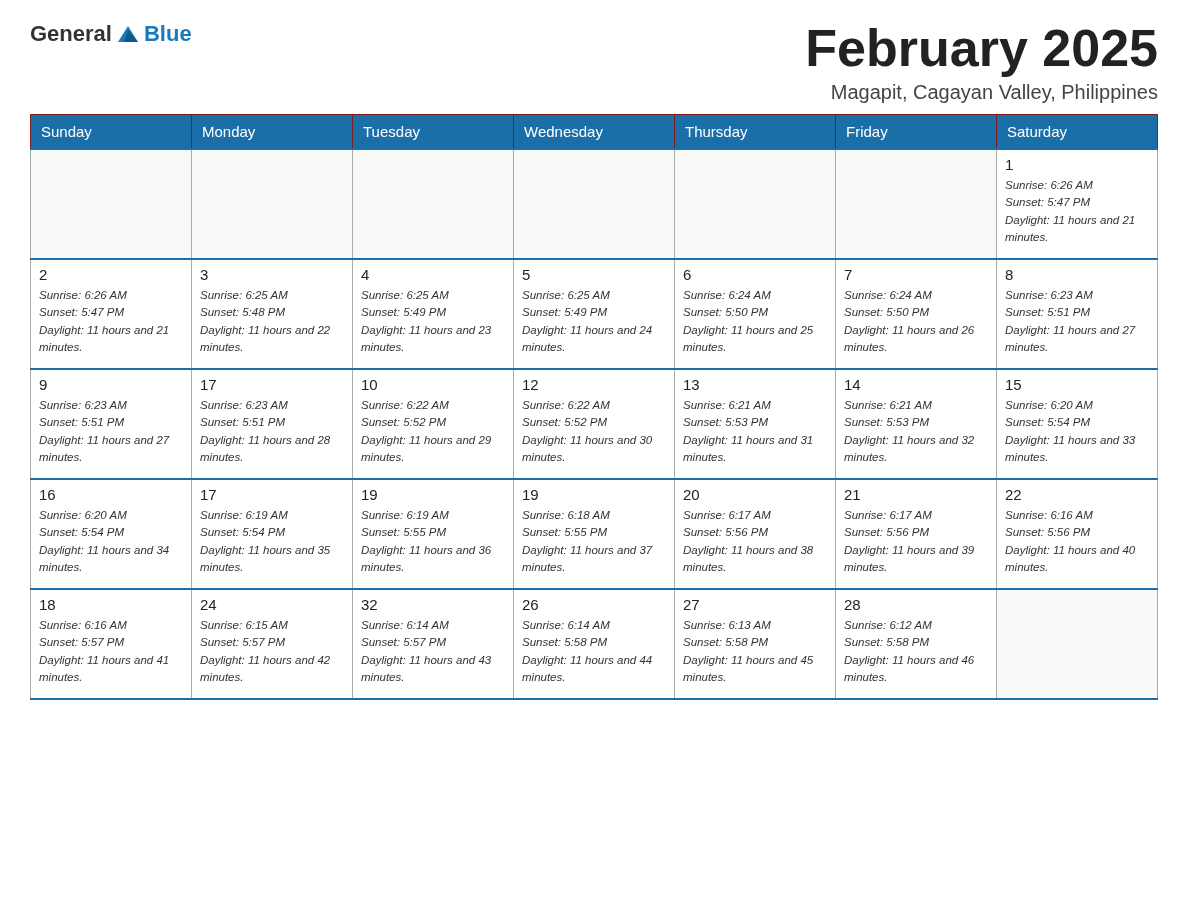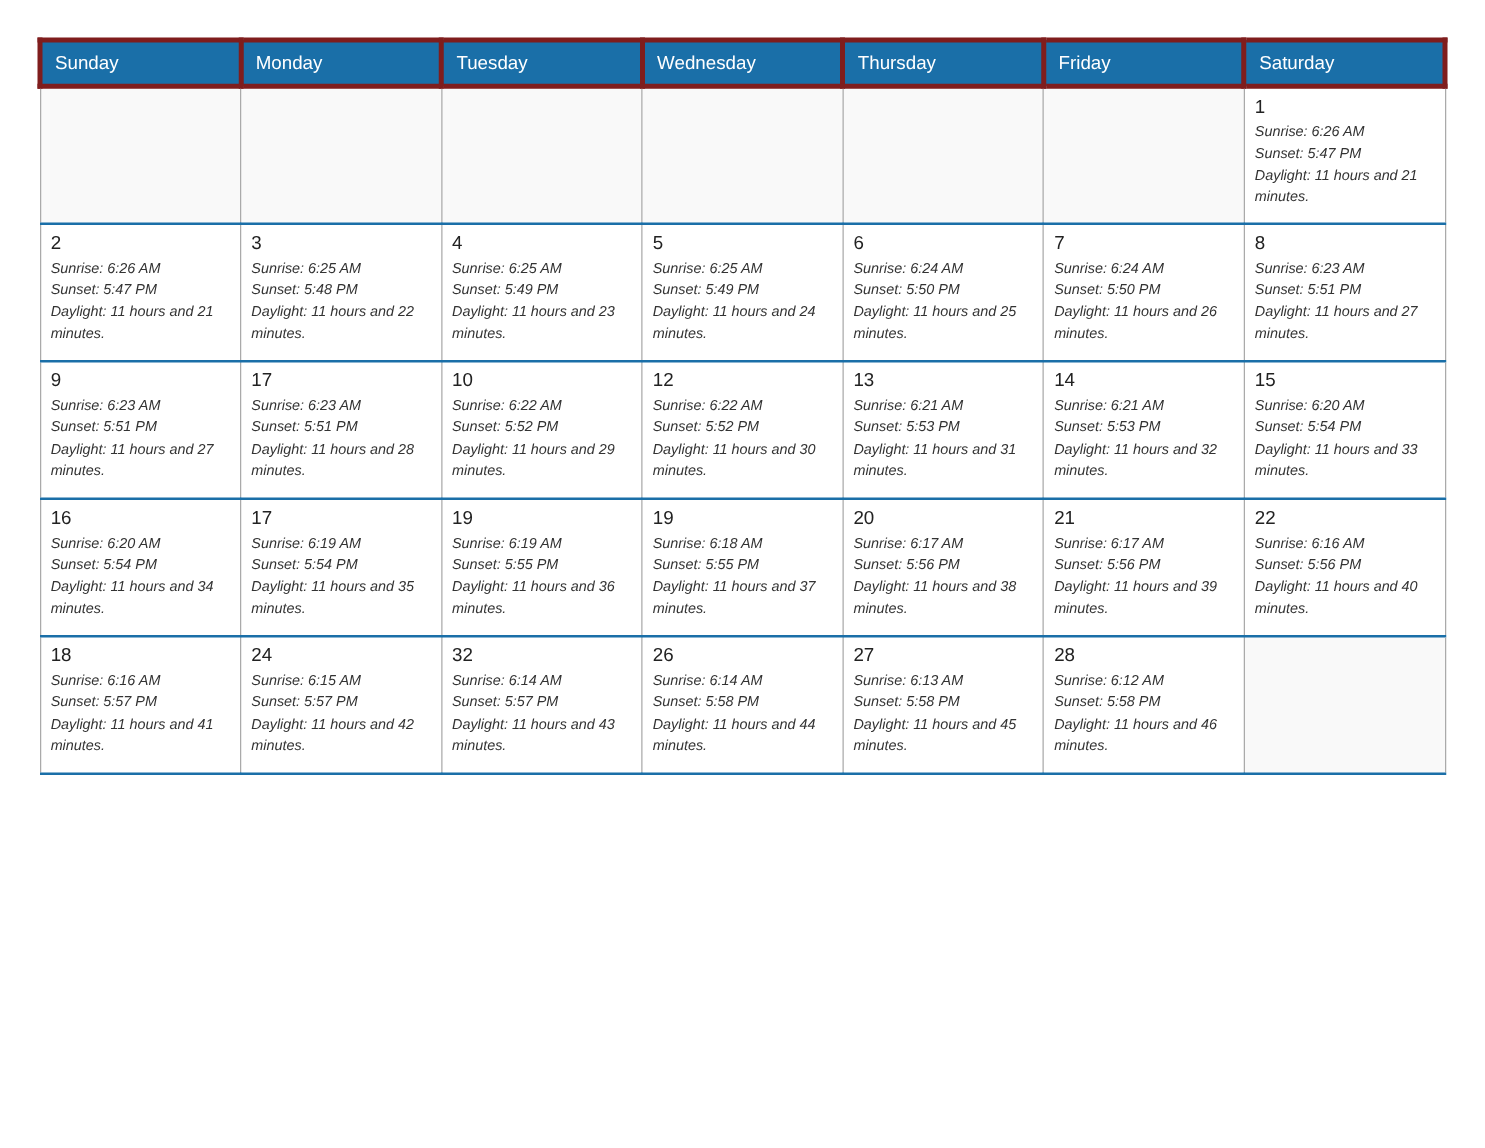--- a/index.html
+++ b/index.html
@@ -55,21 +55,21 @@
       border-collapse: collapse;
       margin-top: 10px;
     }
     .calendar th {
       background-color: #1a6fa8;
       color: #fff;
       font-size: 15px;
       font-weight: normal;
       padding: 8px 10px;
       text-align: left;
-      border: 4px solid #7f1d1d;
+      border: 1px solid #7f1d1d;
     }
     .calendar td {
       vertical-align: top;
       border: 1px solid #aaa;
       padding: 6px 8px;
       width: 14.28%;
       min-height: 110px;
       font-size: 12px;
       color: #333;
     }
@@ -93,20 +93,32 @@
       background: #f9f9f9;
     }
     .week-row td {
       height: 110px;
     }
   </style>
 </head>
 <body>
 
 <div class="header">
+  <div class="logo">
+    <span class="logo-text-general">General</span>
+    <svg class="logo-icon" viewBox="0 0 28 28" xmlns="http://www.w3.org/2000/svg">
+      <polygon points="4,22 14,6 24,22" fill="#1a7abf"></polygon>
+      <polygon points="10,22 20,22 24,22 14,10" fill="#0d5a8a"></polygon>
+    </svg>
+    <span class="logo-text-blue">Blue</span>
+  </div>
+  <div class="title-section">
+    <div class="month-title">February 2025</div>
+    <div class="location-title">Magapit, Cagayan Valley, Philippines</div>
+  </div>
 </div>
 
 <table class="calendar">
   <thead>
     <tr>
     <th>Sunday</th>
         <th>Monday</th>
         <th>Tuesday</th>
         <th>Wednesday</th>
         <th>Thursday</th>

